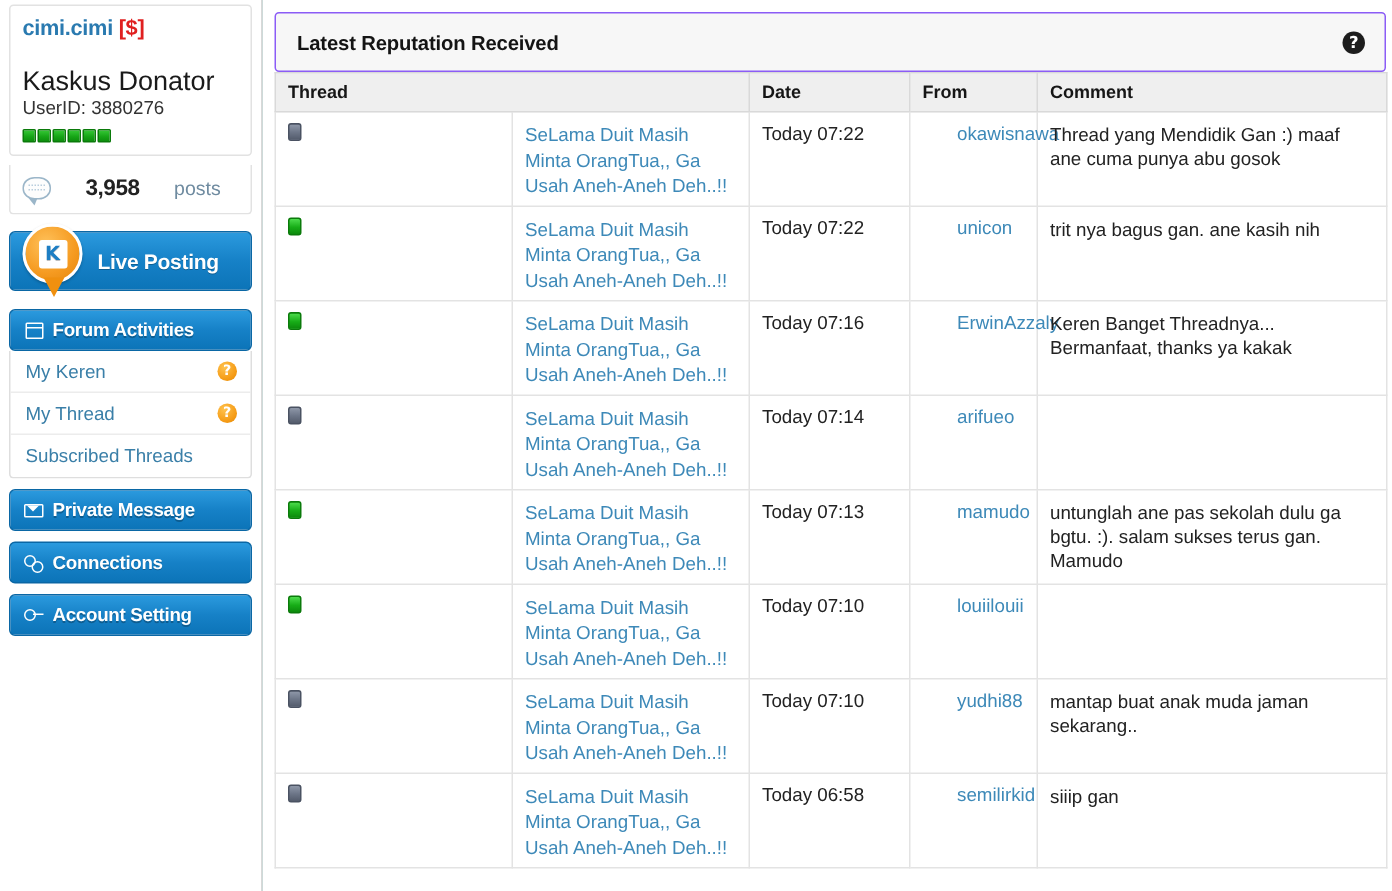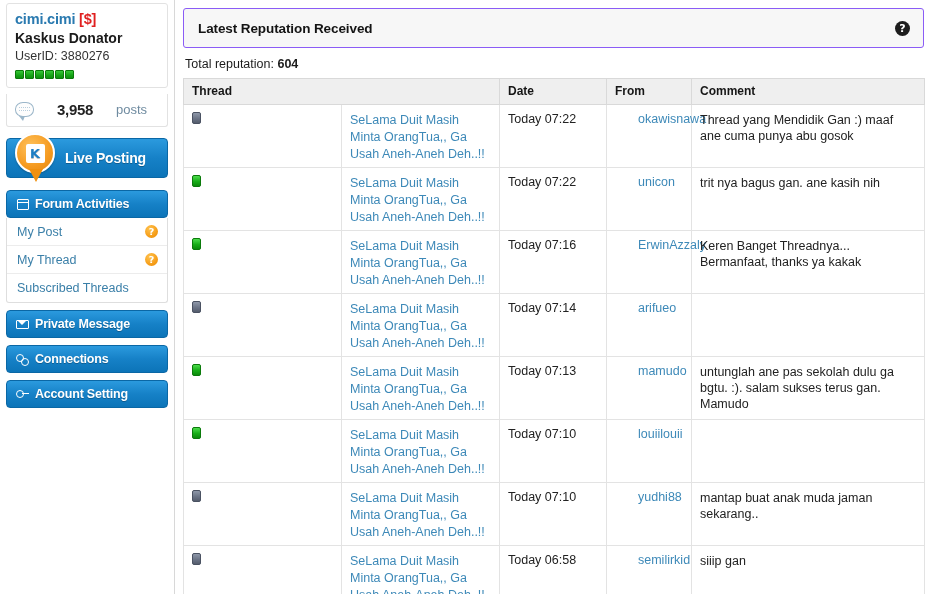--- a/index.html
+++ b/index.html
@@ -41,25 +41,25 @@
     color: #2a7ab0;
     letter-spacing: -0.2px;
     line-height: 18px;
     padding-top: 2px;
   }
   .donor-tag {
     color: #e02020;
     font-weight: bold;
   }
   .usertitle {
-    font-size: 14px;
-    font-weight: bold;
+    font-size: 18px;
+    font-weight: normal;
     color: #1a1a1a;
     line-height: 17px;
-    margin-top: 2px;
+    margin-top: 18px;
   }
   .userid {
     font-size: 12.5px;
     color: #333333;
     line-height: 17px;
     margin-top: 1px;
   }
   .repbar {
     margin-top: 5px;
     display: flex;
@@ -429,21 +429,21 @@
 
       <div class="navbtn">
         <span class="nav-ico">
             <span class="ico-box"></span>
           </span>
         <span>Forum Activities</span>
       </div>
 
       <div class="submenu">
         <div class="submenu-item">
-          <span>My Post</span>
+          <span>My Keren</span>
           <span class="qmark">?</span>
         </div>
         <div class="submenu-item">
           <span>My Thread</span>
           <span class="qmark">?</span>
         </div>
         <div class="submenu-item">
           <span>Subscribed Threads</span>
         </div>
       </div>
@@ -473,24 +473,20 @@
     </div>
   </div>
 
   <div class="main">
 
     <div class="panel-head">
       <span class="panel-title">Latest Reputation Received</span>
       <span class="help-dot">?</span>
     </div>
 
-    <div class="total-rep">
-      <span>Total reputation:</span>
-      <b>604</b>
-    </div>
 
     <table class="reptable">
       <thead>
         <tr>
           <th class="h-thread" colspan="2">Thread</th>
           <th class="h-date">Date</th>
           <th class="h-from">From</th>
           <th class="h-comment">Comment</th>
         </tr>
       </thead>

